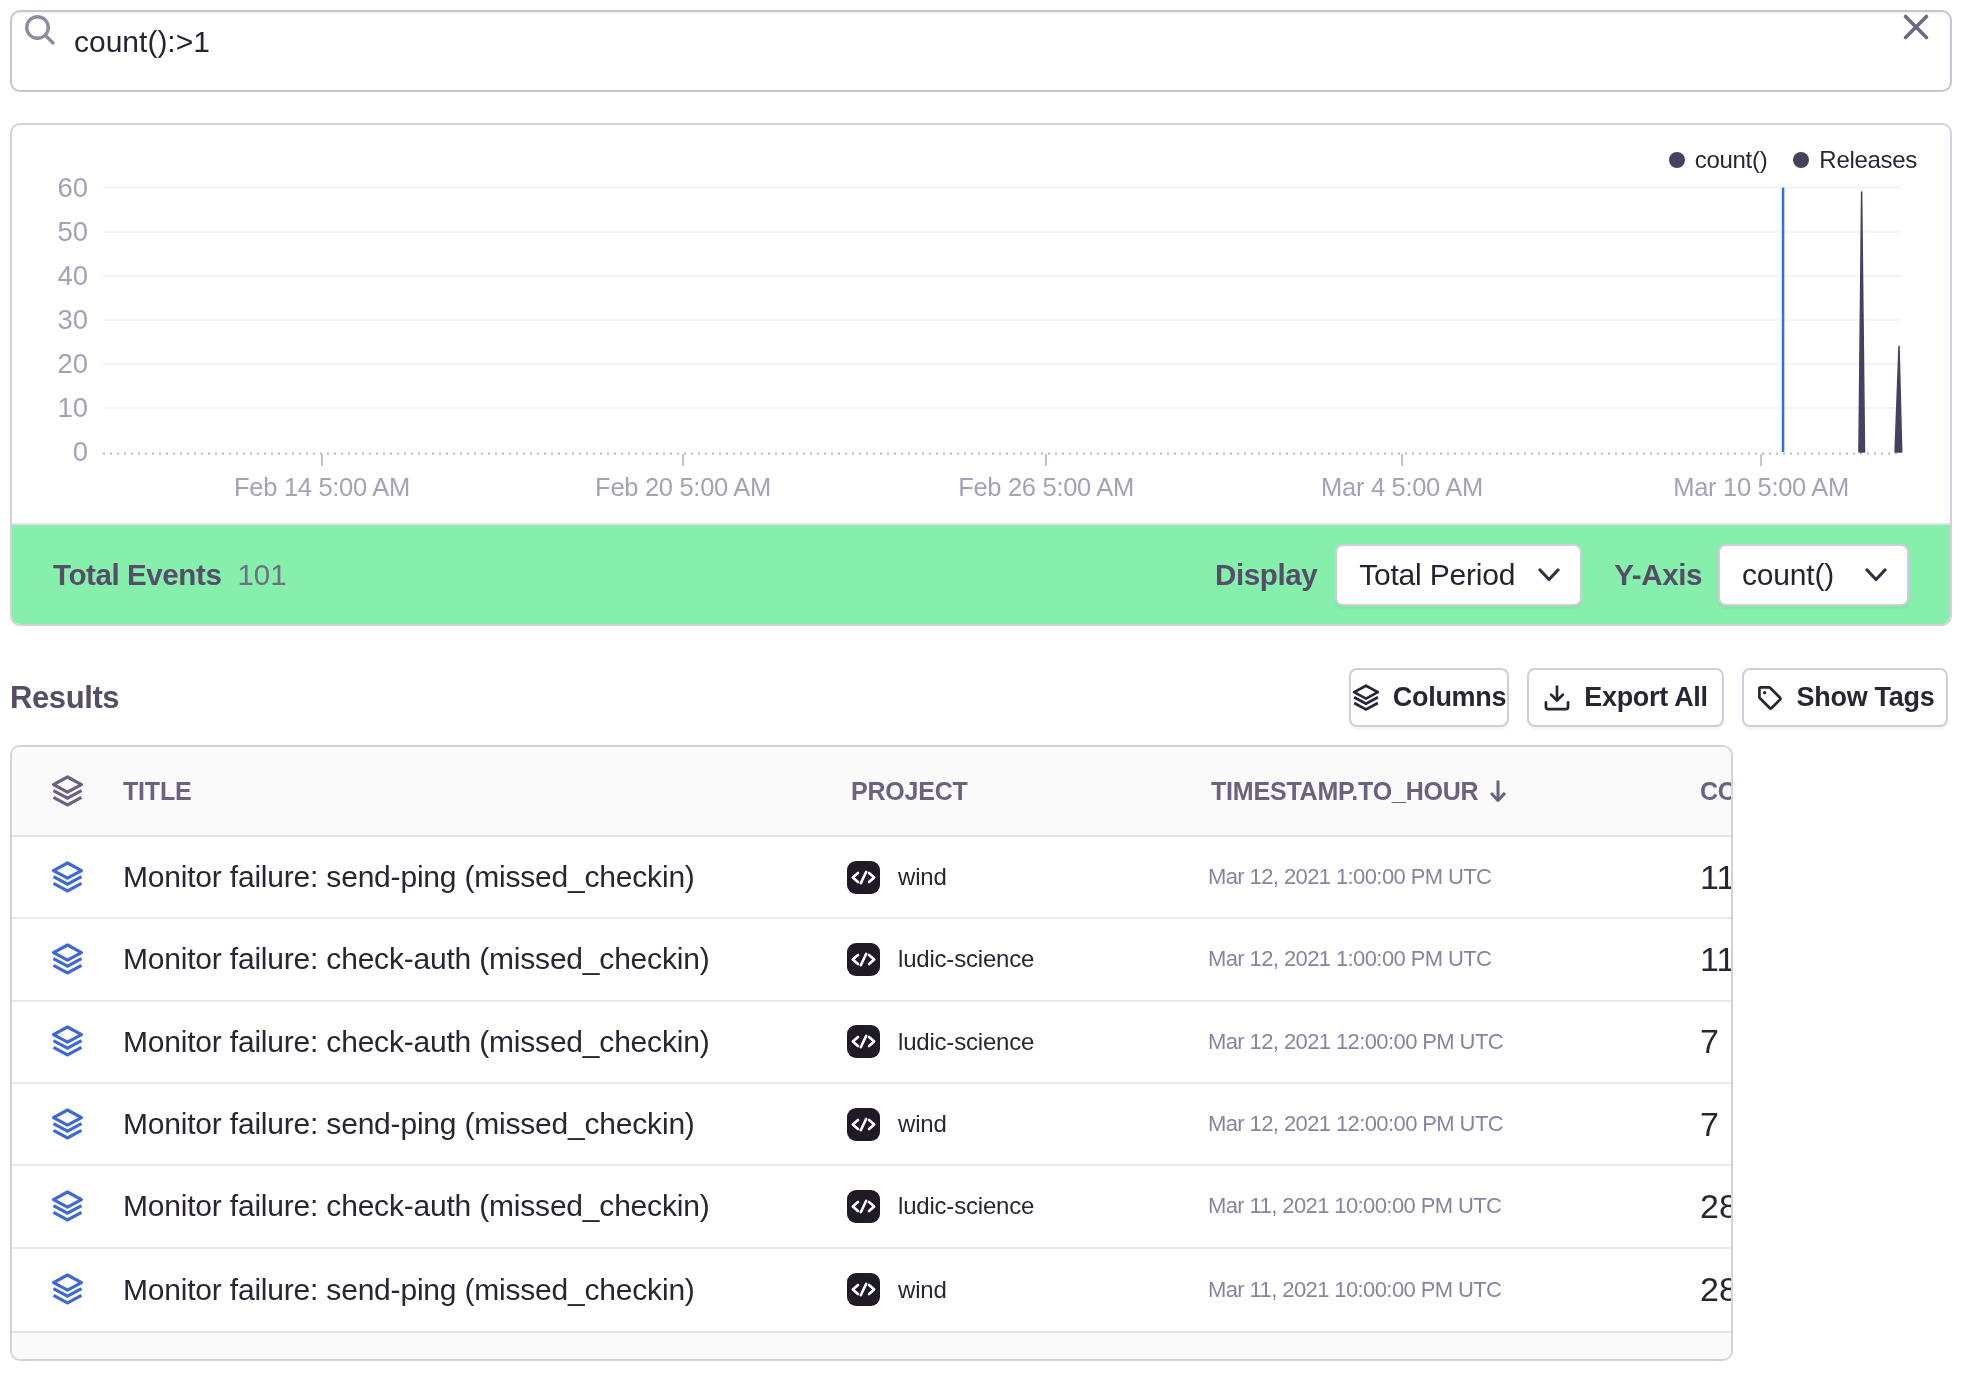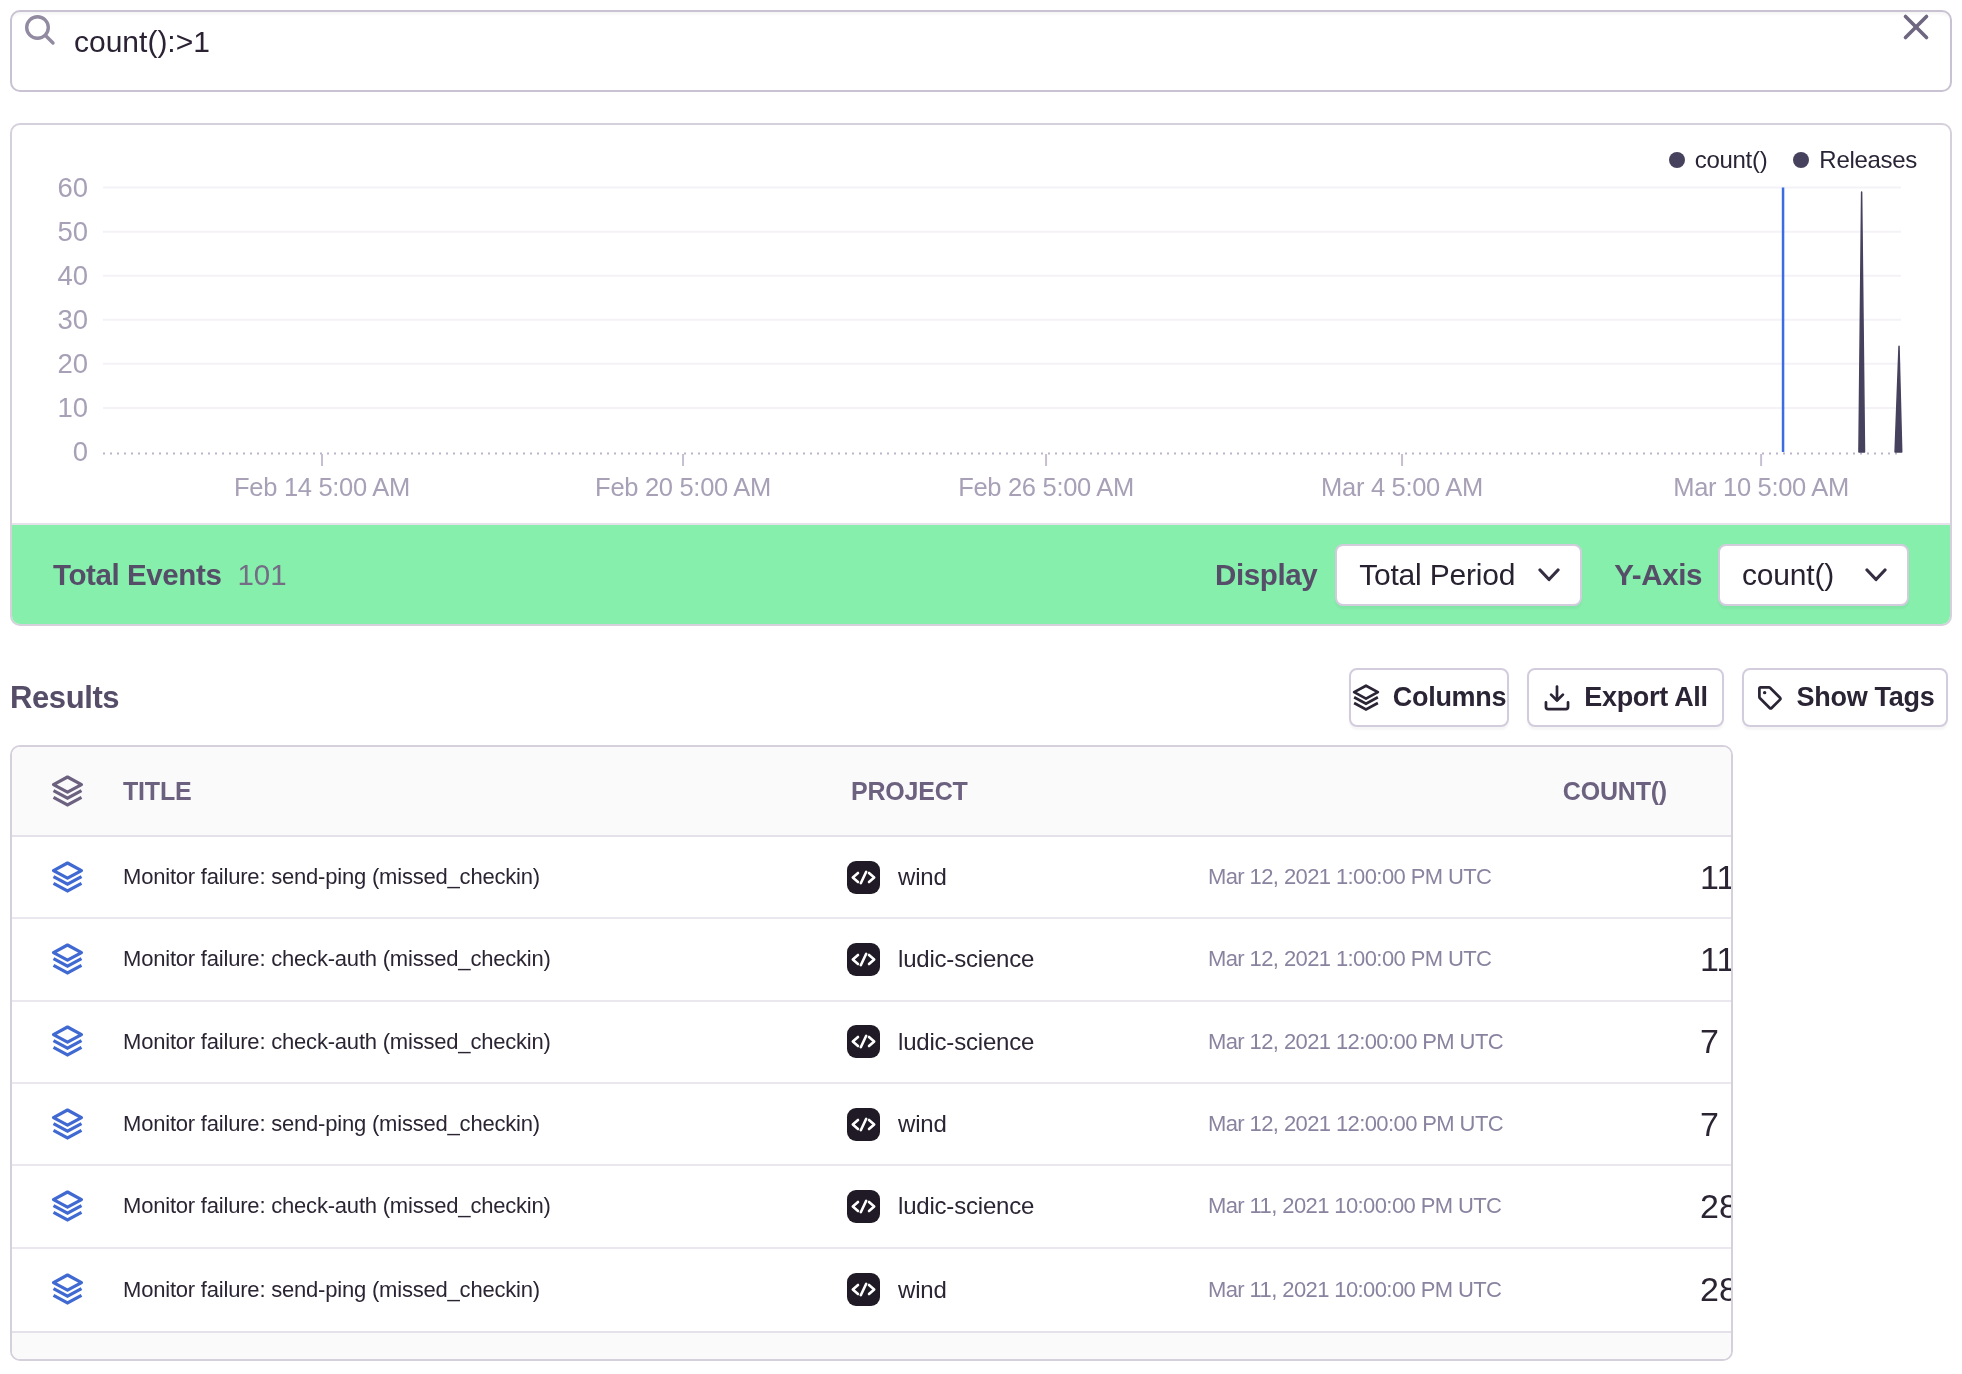--- a/index.html
+++ b/index.html
@@ -85,21 +85,21 @@
   .th { font-size:25px; font-weight:bold; color:#6c6280; letter-spacing:-0.2px; }
   .th-icon { justify-self:center; width:33px; height:33px; }
   .th-project { padding-left:4px; }
   .th-time { padding-left:3px; display:flex; align-items:center; gap:10px; }
   .sort-arrow-icon { width:20px; height:26px; }
   .th-count { text-align:right; padding-right:33px; }
 
   .trow { height:82.33px; border-bottom:2px solid #eae7ee; background:#fff; }
   .trow:last-of-type { border-bottom:none; height:82.35px; }
   .row-stack-icon { justify-self:center; width:33px; height:33px; }
-  .c-title { font-size:22px; color:#2b2433; letter-spacing:-0.2px; }
+  .c-title { font-size:30px; color:#2b2433; letter-spacing:-0.2px; }
   .c-project { display:flex; align-items:center; gap:18px; }
   .project-badge {
     width:33px; height:33px; border-radius:9px; background:#1f1a25; color:#fff;
     display:flex; align-items:center; justify-content:center;
     font-size:17px; font-weight:bold; letter-spacing:0; flex:0 0 auto;
   }
   .project-badge svg { width:33px; height:33px; display:block; }
   .project-name { font-size:24px; color:#2b2433; letter-spacing:-0.2px; }
   .c-time { font-size:22px; color:#8a83a0; padding-left:0; letter-spacing:-0.6px; }
   .c-count { font-size:34px; color:#2b2433; text-align:right; padding-right:33px; }
@@ -215,20 +215,27 @@
 
 <div class="table-card">
   <div class="tgrid thead">
     <svg class="th-icon" viewBox="0 0 33 33" fill="none">
       <path d="M16.5 2 L30.5 9.6 L16.5 17.2 L2.5 9.6 Z" stroke="#6c6280" stroke-width="3.2" stroke-linejoin="round"></path>
       <path d="M2.5 15.6 L16.5 23.2 L30.5 15.6" stroke="#6c6280" stroke-width="3.2"></path>
       <path d="M2.5 22.4 L16.5 30 L30.5 22.4" stroke="#6c6280" stroke-width="3.2"></path>
     </svg>
     <div class="th th-title">TITLE</div>
     <div class="th th-project">PROJECT</div>
+    <div class="th th-time">
+      <span>TIMESTAMP.TO_HOUR</span>
+      <svg class="sort-arrow-icon" viewBox="0 0 20 26" fill="none">
+        <line x1="10" y1="2.5" x2="10" y2="21" stroke="#6c6280" stroke-width="3"></line>
+        <polyline points="3,15 10,22.5 17,15" stroke="#6c6280" stroke-width="3" stroke-linejoin="round"></polyline>
+      </svg>
+    </div>
     <div class="th th-count">COUNT()</div>
   </div>
 
   <div id="table-body">
     <div class="tgrid trow">
       <svg class="row-stack-icon" viewBox="0 0 33 33" fill="none">
         <path d="M16.5 2 L30.5 9.6 L16.5 17.2 L2.5 9.6 Z" stroke="#4169d2" stroke-width="3.2" stroke-linejoin="round"></path>
         <path d="M2.5 15.6 L16.5 23.2 L30.5 15.6" stroke="#4169d2" stroke-width="3.2"></path>
         <path d="M2.5 22.4 L16.5 30 L30.5 22.4" stroke="#4169d2" stroke-width="3.2"></path>
       </svg>

